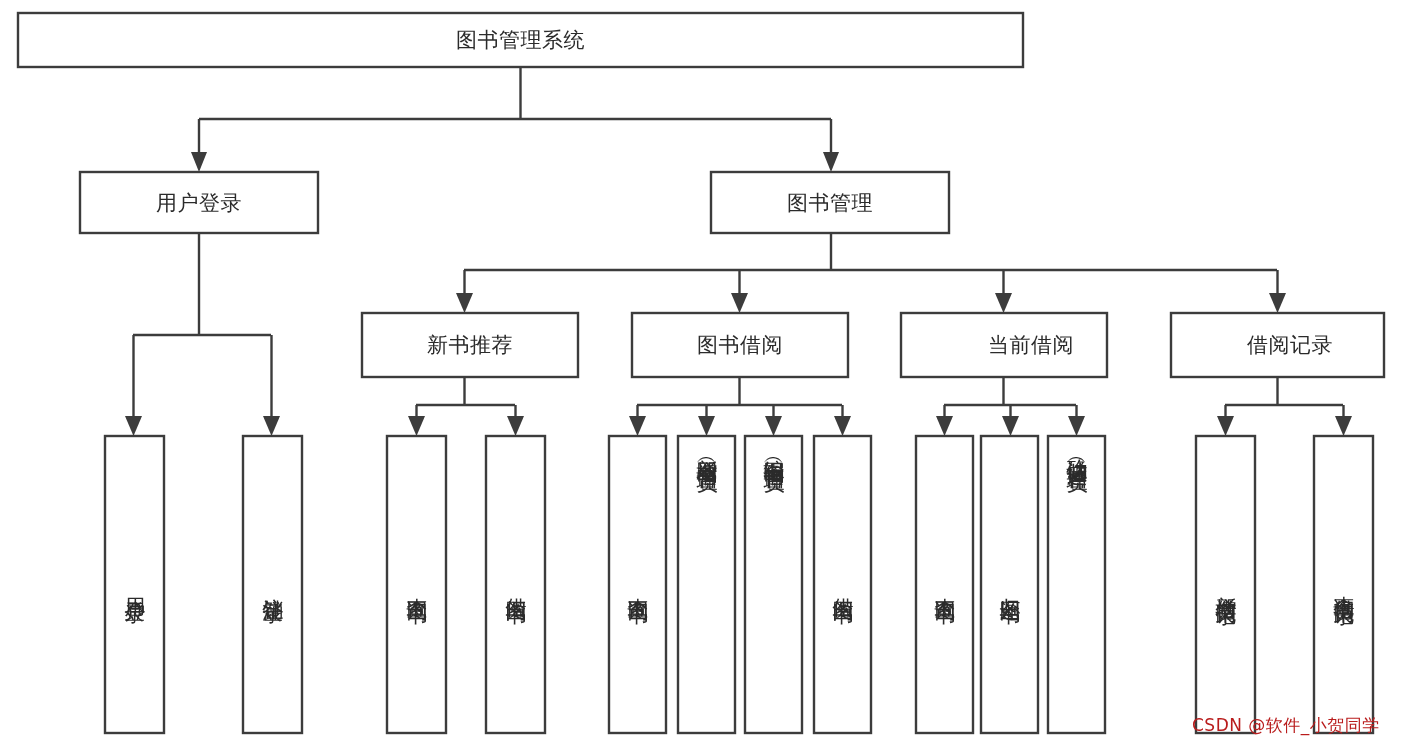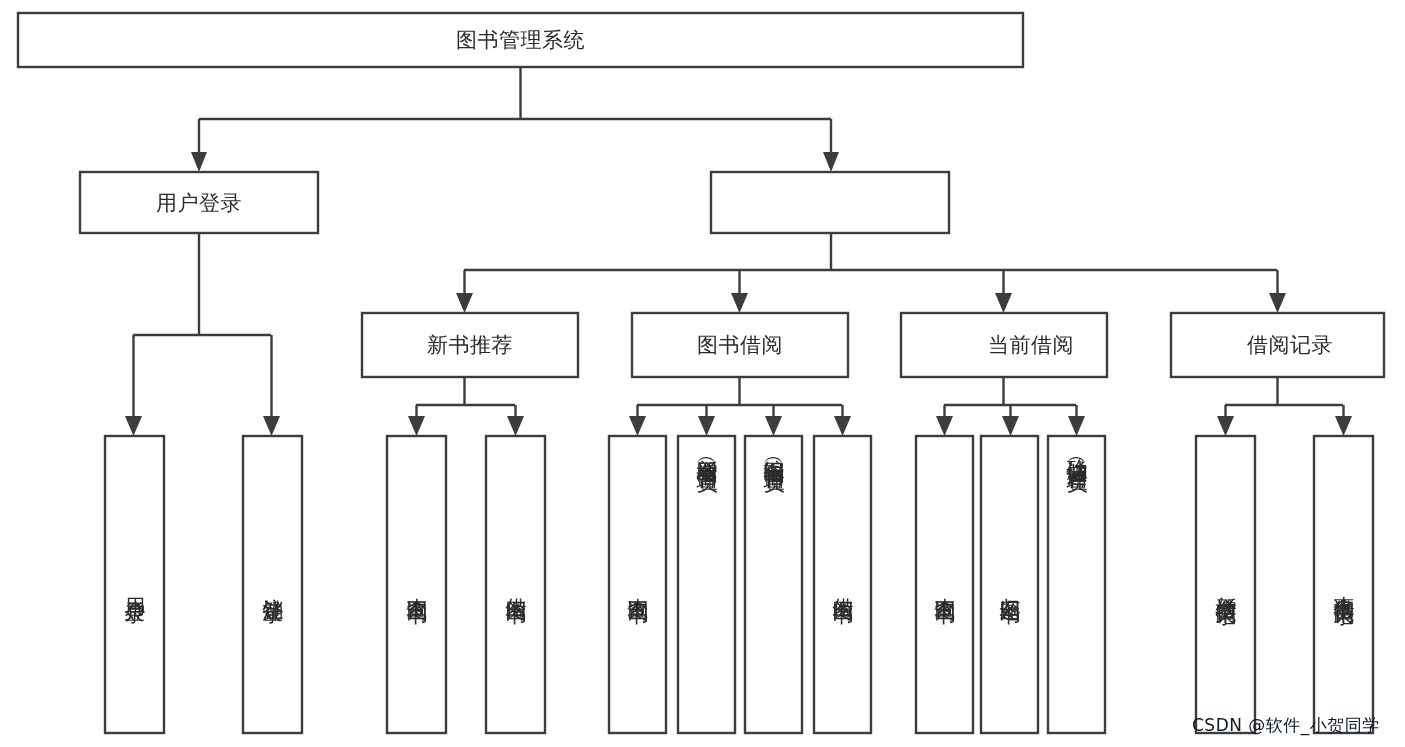--- a/index.html
+++ b/index.html
@@ -67,21 +67,21 @@
     padding-top: 6px;
     box-sizing: border-box;
     pointer-events: none;
   }
   .node-label-v.centered {
     justify-content: center;
     padding-top: 0;
   }
   .watermark {
     position: absolute;
-    color: #0f172a;
+    color: #b91c1c;
     font-size: 17px;
     white-space: nowrap;
     letter-spacing: 0.5px;
   }
 </style>
 </head>
 <body>
 
 <div id="diagram-root">
 
@@ -173,20 +173,21 @@
     <rect class="node-box" x="916" y="436" width="57" height="297"></rect>
     <rect class="node-box" x="981" y="436" width="57" height="297"></rect>
     <rect class="node-box" x="1048" y="436" width="57" height="297"></rect>
     <rect class="node-box" x="1196" y="436" width="59" height="297"></rect>
     <rect class="node-box" x="1314" y="436" width="59" height="297"></rect>
   </svg>
 
   <div class="node-label-h" style="left:18px; top:13px; width:1005px; height:54px;">图书管理系统</div>
 
   <div class="node-label-h" style="left:80px; top:172px; width:238px; height:61px;">用户登录</div>
+  <div class="node-label-h" style="left:711px; top:172px; width:238px; height:61px;">图书管理</div>
 
   <div class="node-label-h" style="left:632px; top:313px; width:216px; height:64px;">图书借阅</div>
   <div class="node-label-h" style="left:362px; top:313px; width:216px; height:64px;">新书推荐</div>
   <div class="node-label-h" style="left:901px; top:313px; width:206px; height:64px;margin-left:27px;">当前借阅</div>
   <div class="node-label-h" style="left:1171px; top:313px; width:238px; height:64px;">借阅记录</div>
 
   <div class="node-label-v centered" style="left:105px; top:436px; width:59px; height:297px;">用户登录</div>
   <div class="node-label-v centered" style="left:243px; top:436px; width:59px; height:297px;">注销登录</div>
   <div class="node-label-v centered" style="left:387px; top:436px; width:59px; height:297px;">查询图书</div>
   <div class="node-label-v centered" style="left:486px; top:436px; width:59px; height:297px;">借阅图书</div>

